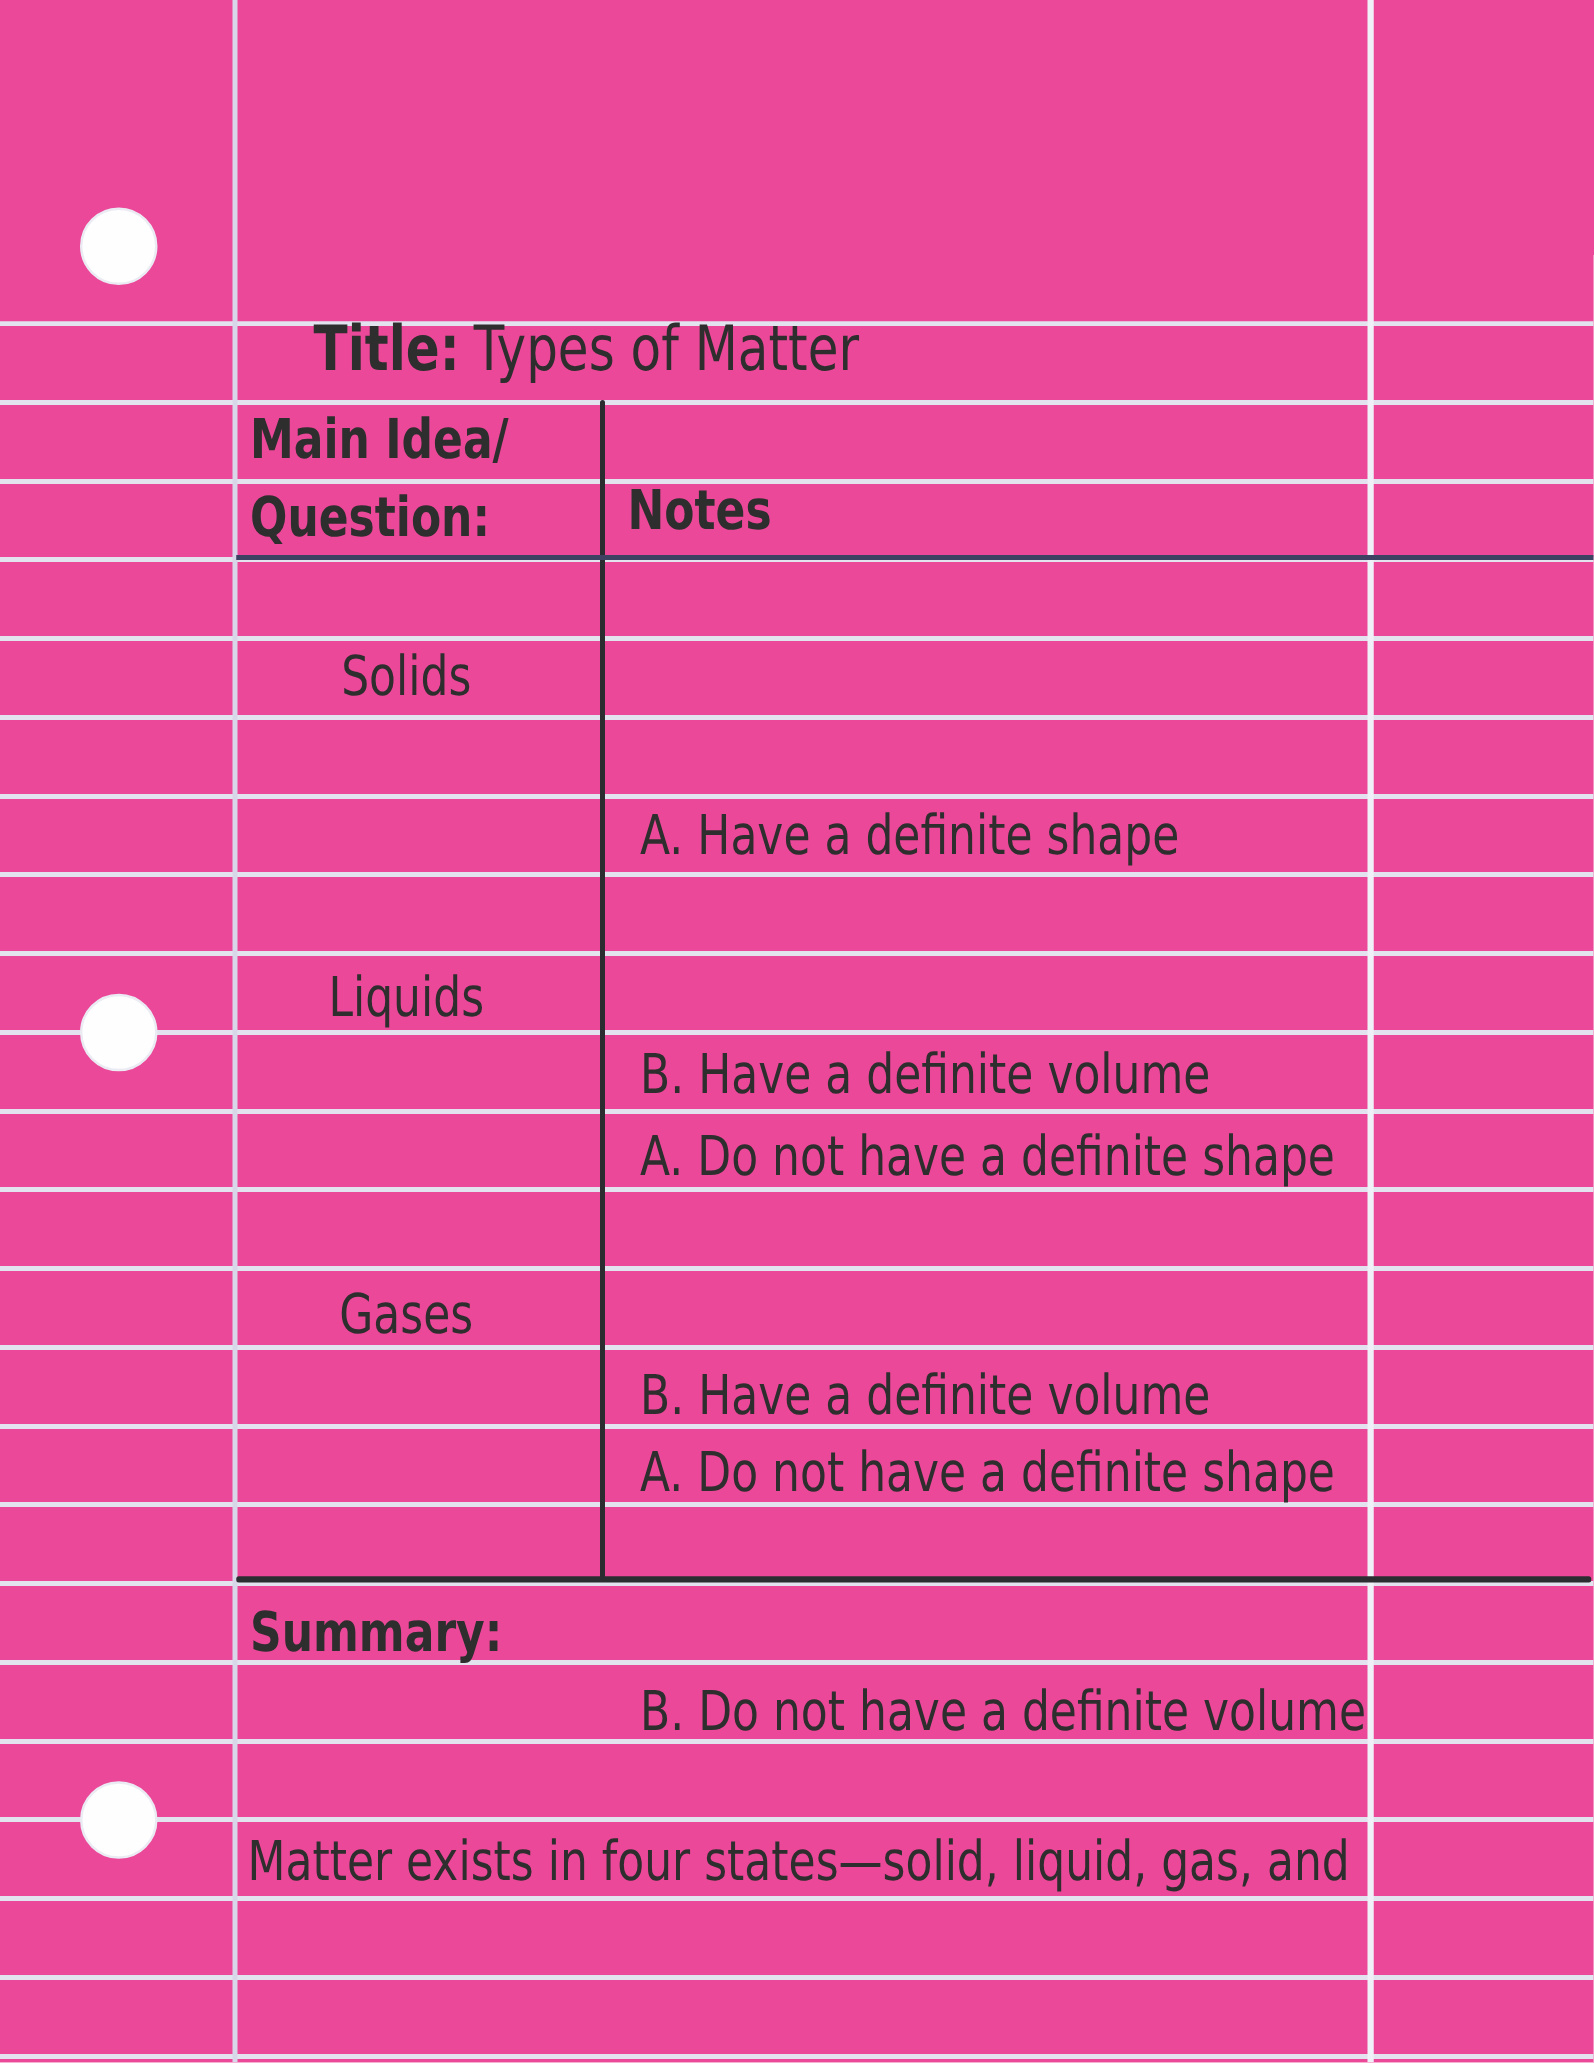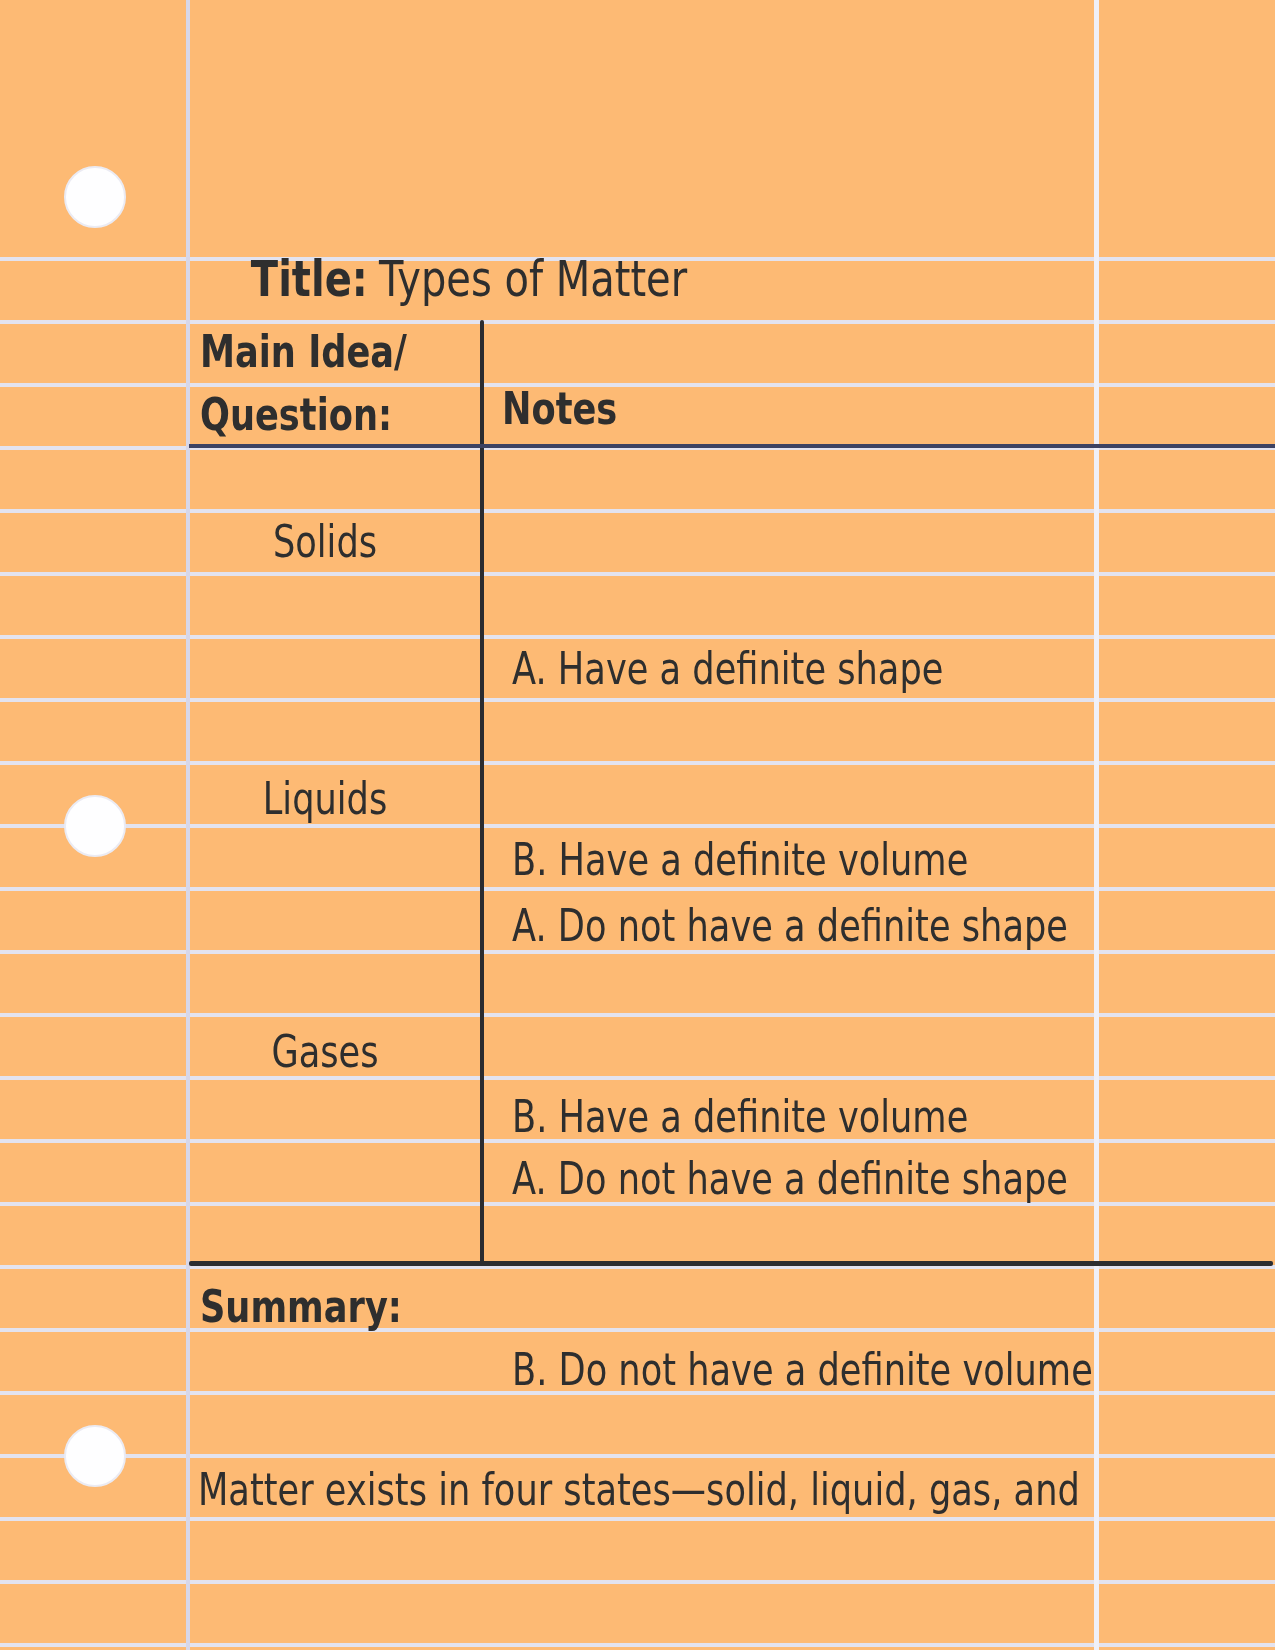--- a/index.html
+++ b/index.html
@@ -4,21 +4,21 @@
 <style>
   html, body {
     margin: 0;
     padding: 0;
     background: #ffffff;
   }
   .page {
     position: relative;
     width: 1275px;
     height: 1650px;
-    background: #fdba74;
+    background: #ec4899;
     overflow: hidden;
     font-family: "DejaVu Sans", sans-serif;
   }
   
   .ruled-lines {
     position: absolute;
     left: 0;
     top: 257px;
     width: 1275px;
     height: 1393px;

